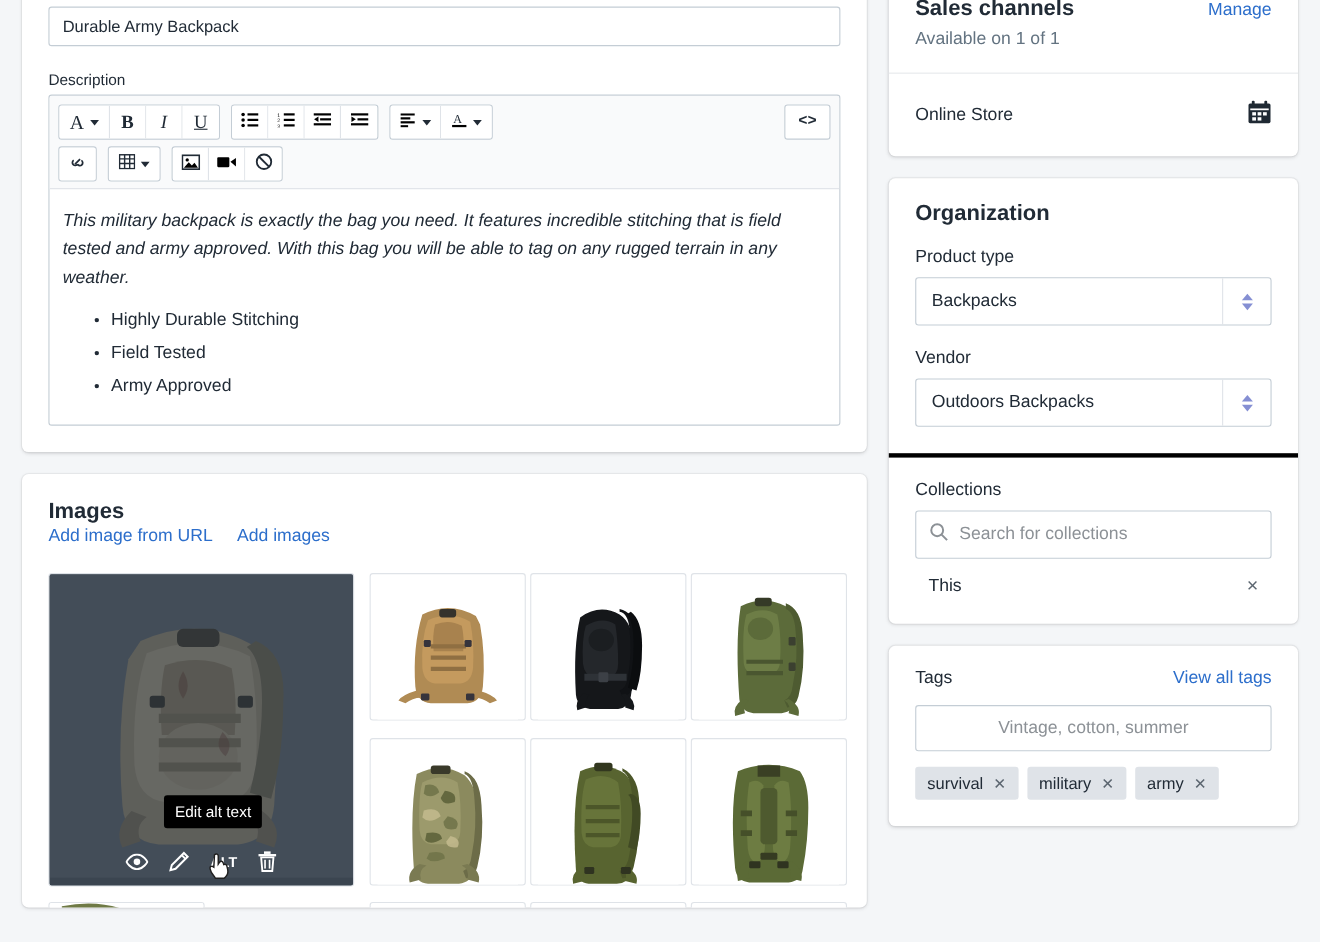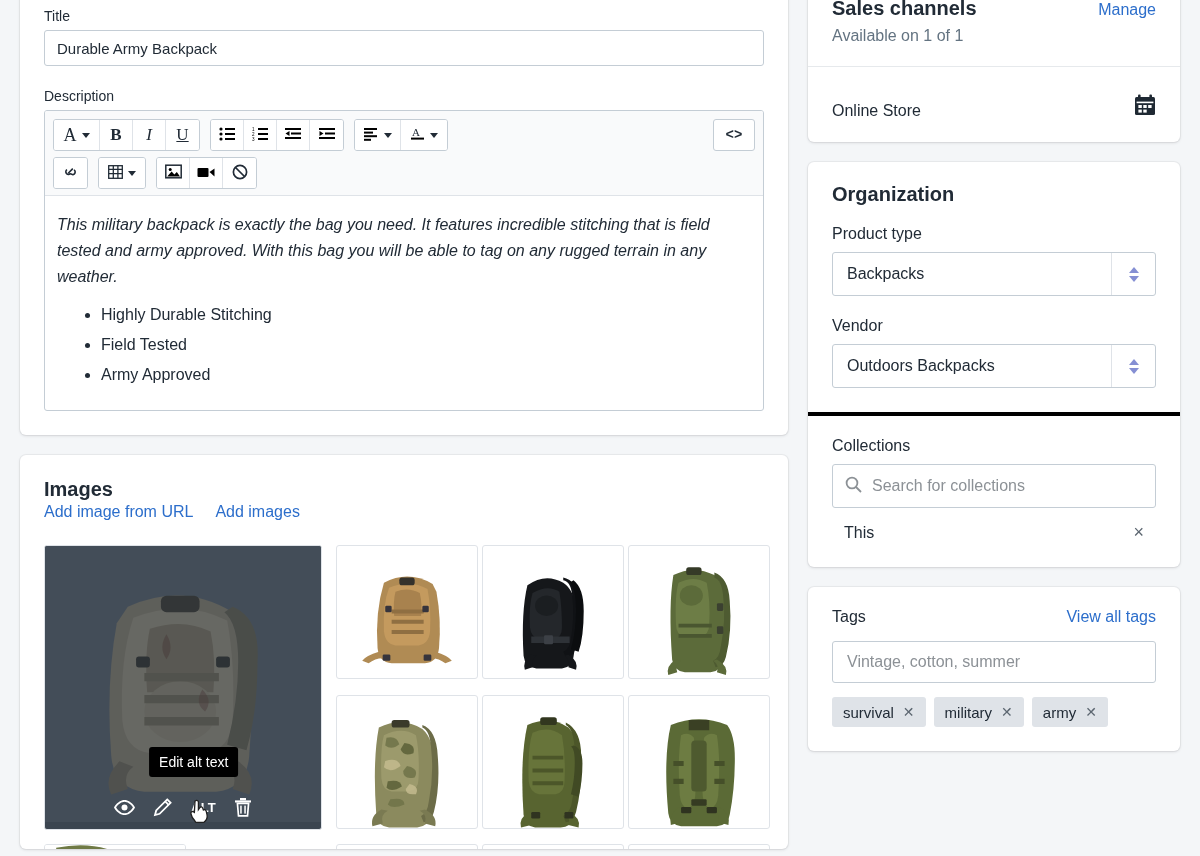--- a/index.html
+++ b/index.html
@@ -149,21 +149,21 @@
     border: 1px solid #dfe3e8; border-radius: 3px; overflow: hidden; position: relative;
   }
   .sc-card { margin-top: -22px; }
   .sc-top { padding: 16px 24px 18px; }
   .sc-head { display: flex; justify-content: space-between; align-items: baseline; }
   .sc-title { font-size: 20px; font-weight: bold; line-height: 28px; }
   .sc-sub { font-size: 16px; color: #637381; line-height: 24px; margin-top: 2px; }
   .sc-row {
     border-top: 1px solid #e6e9ec;
     padding: 22px 24px;
-    display: flex; align-items: flex-end; justify-content: space-between;
+    display: flex; align-items: center; justify-content: space-between;
     min-height: 76px;
   }
   .sc-row-label { font-size: 16px; }
 
   .org-card { padding: 18px 24px 24px; }
   .sec-title { font-size: 20px; font-weight: bold; line-height: 28px; margin-bottom: 14px; }
   .sel-label { font-size: 16px; line-height: 24px; margin-bottom: 6px; }
   .select-wrap {
     position: relative; height: 44px;
     border: 1px solid #c4cdd5; border-radius: 3px; background: #fff;
@@ -196,39 +196,38 @@
     display: flex; align-items: center; justify-content: space-between;
     padding: 12px 4px 0 12px; font-size: 16px;
   }
   .x-btn { cursor: pointer; color: #5c6670; font-size: 18px; padding: 2px 8px; background:#fff; }
 
   .tags-card { padding: 18px 24px 24px; }
   .tags-head { display: flex; justify-content: space-between; align-items: baseline; margin-bottom: 12px; }
   .tag-input {
     width: 100%; height: 42px;
     border: 1px solid #c4cdd5; border-radius: 3px; background: #fff;
-    display: flex; align-items: center; padding: 0 14px;
+    display: flex; align-items: center; padding: 0 14px; justify-content: center;
   }
   .tag-list { display: flex; gap: 8px; margin-top: 14px; flex-wrap: wrap; }
   .tag {
     background: #dfe3e8; border-radius: 3px;
     height: 30px; display: flex; align-items: center; gap: 9px;
     padding: 0 11px; font-size: 15px; color: #212b36; cursor: pointer;
   }
   .tag .tx { color: #5c6670; font-size: 14px; }
 </style>
 </head>
 <body>
 
 <div class="page">
 
   <div class="col-main">
 
     <div class="card card-product">
-      <label class="field-label">Title</label>
       <input class="text-input" type="text" value="Durable Army Backpack" style="">
 
       <label class="field-label desc-label">Description</label>
 
       <div class="editor">
         <div class="editor-toolbar">
 
           <div class="tb-row">
             <div class="tb-group">
               <div class="tb-btn wide">

